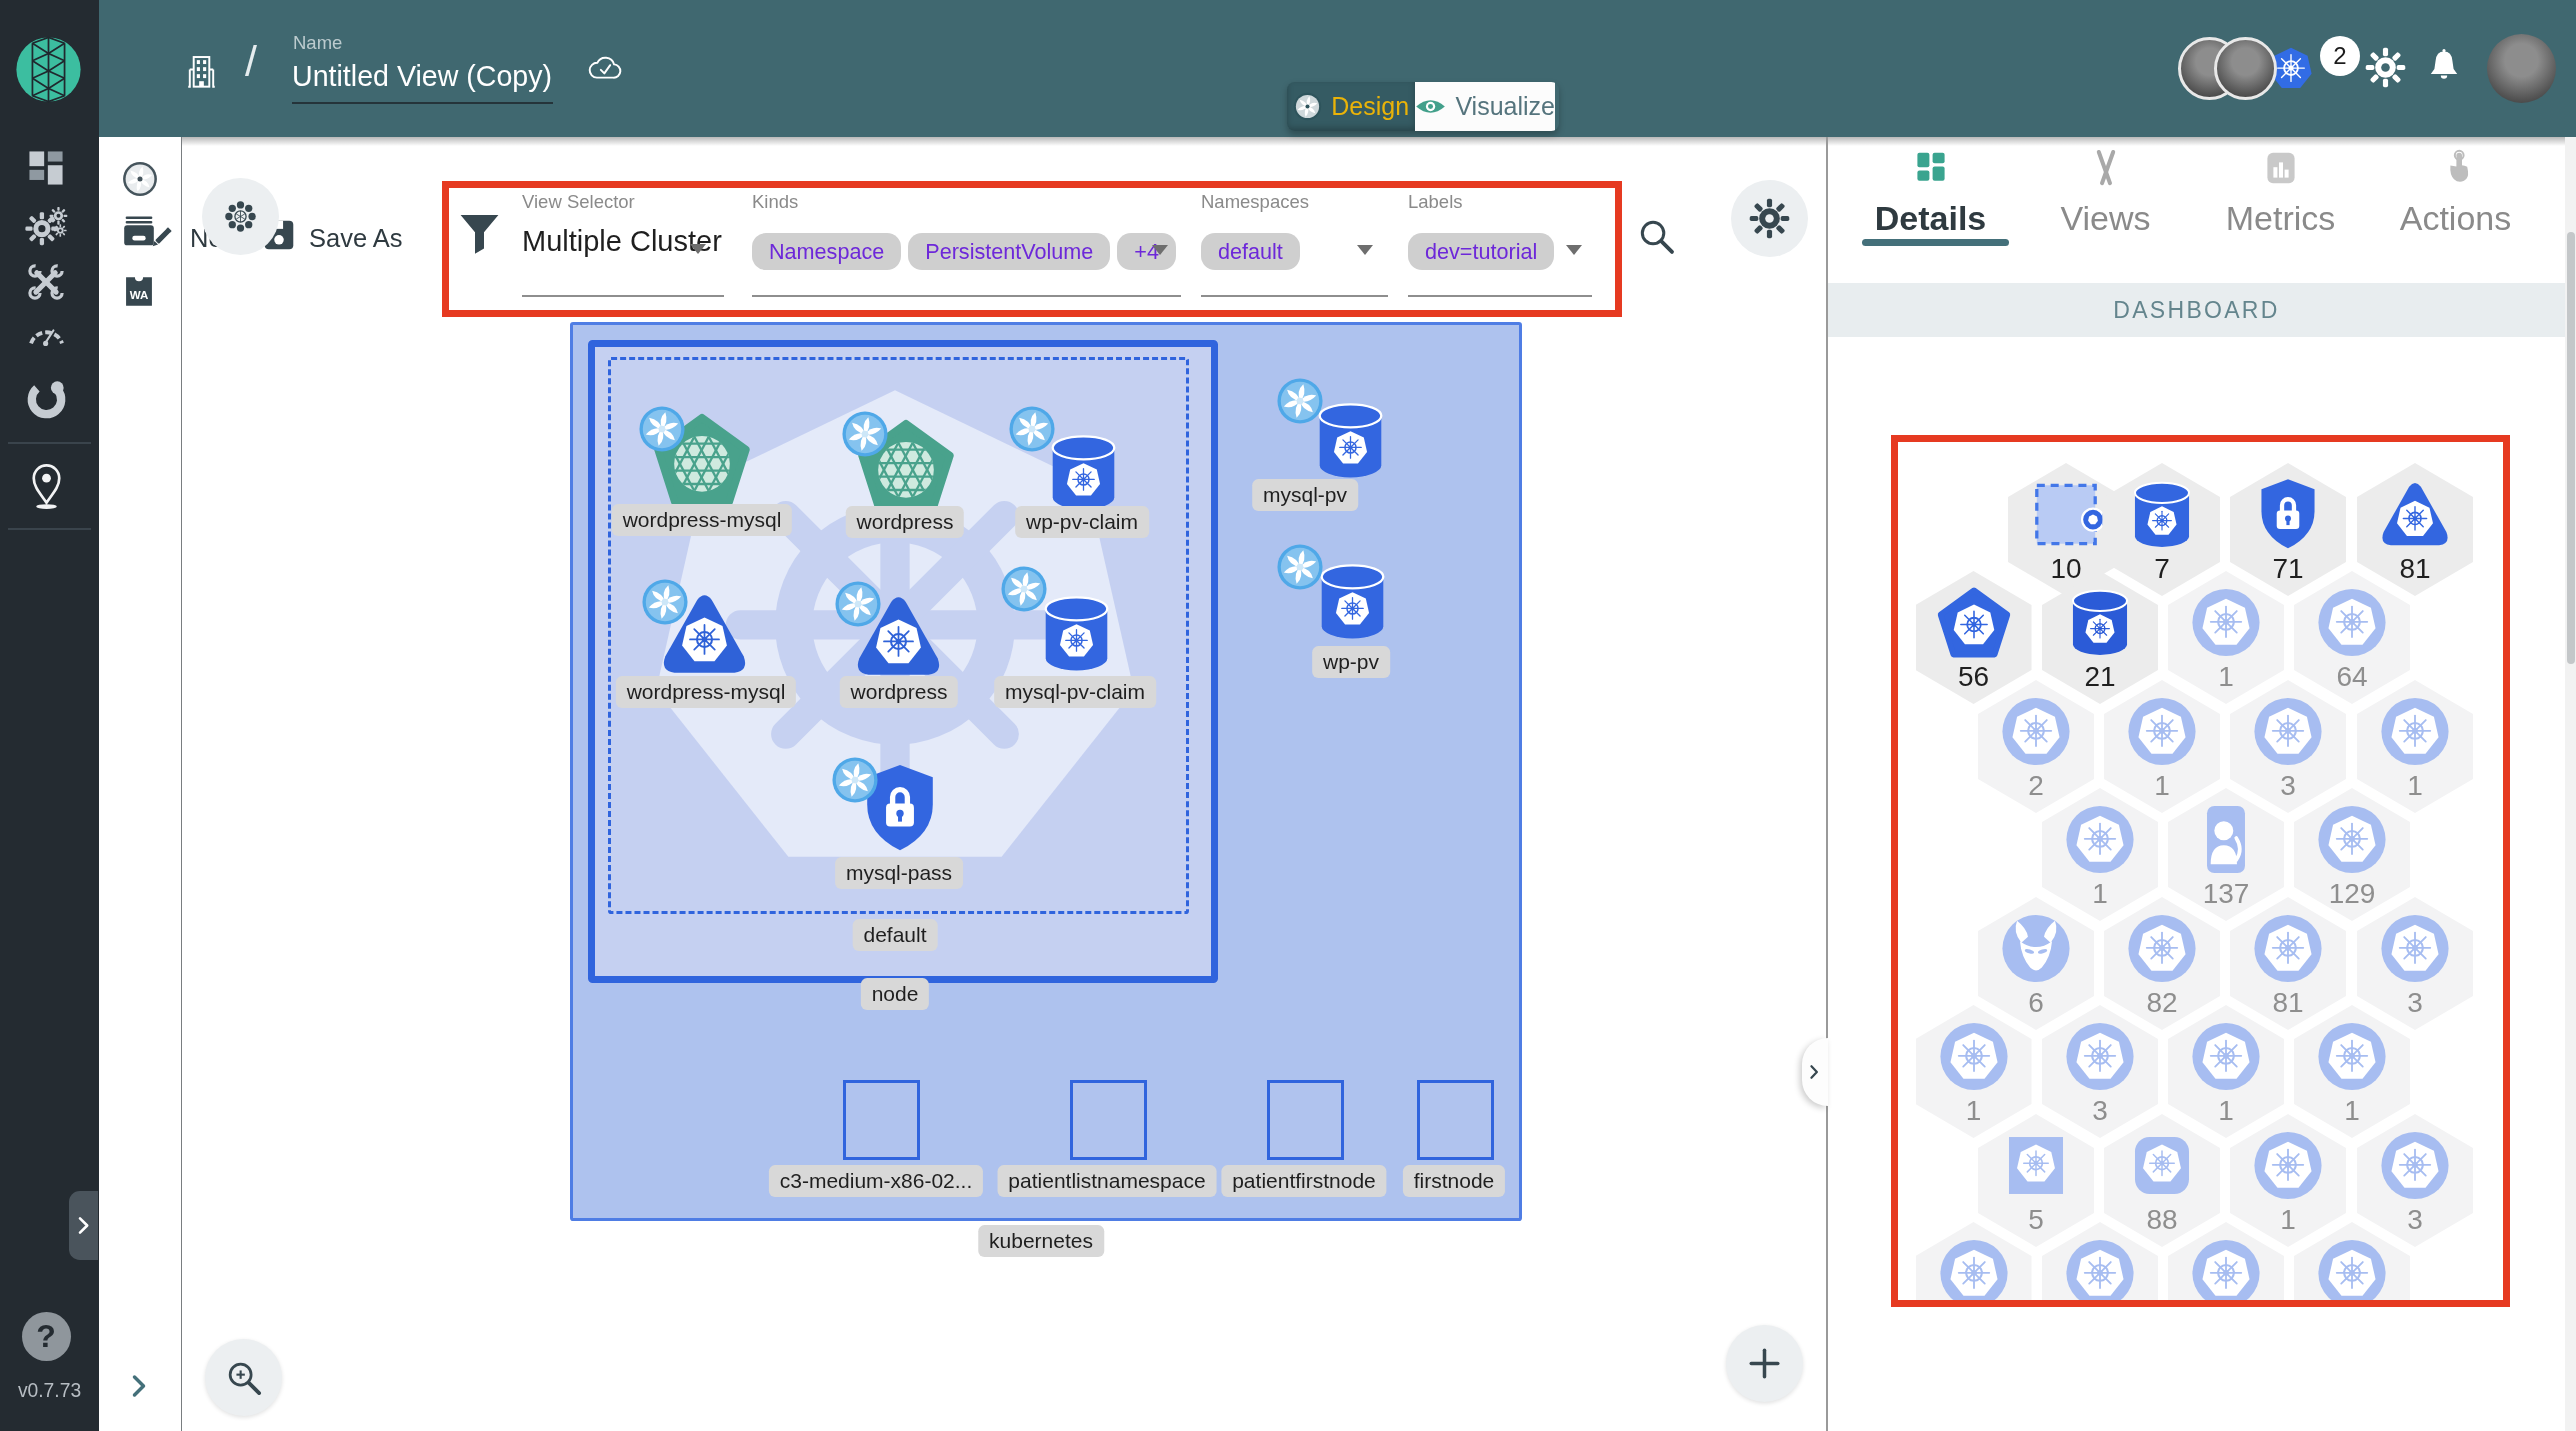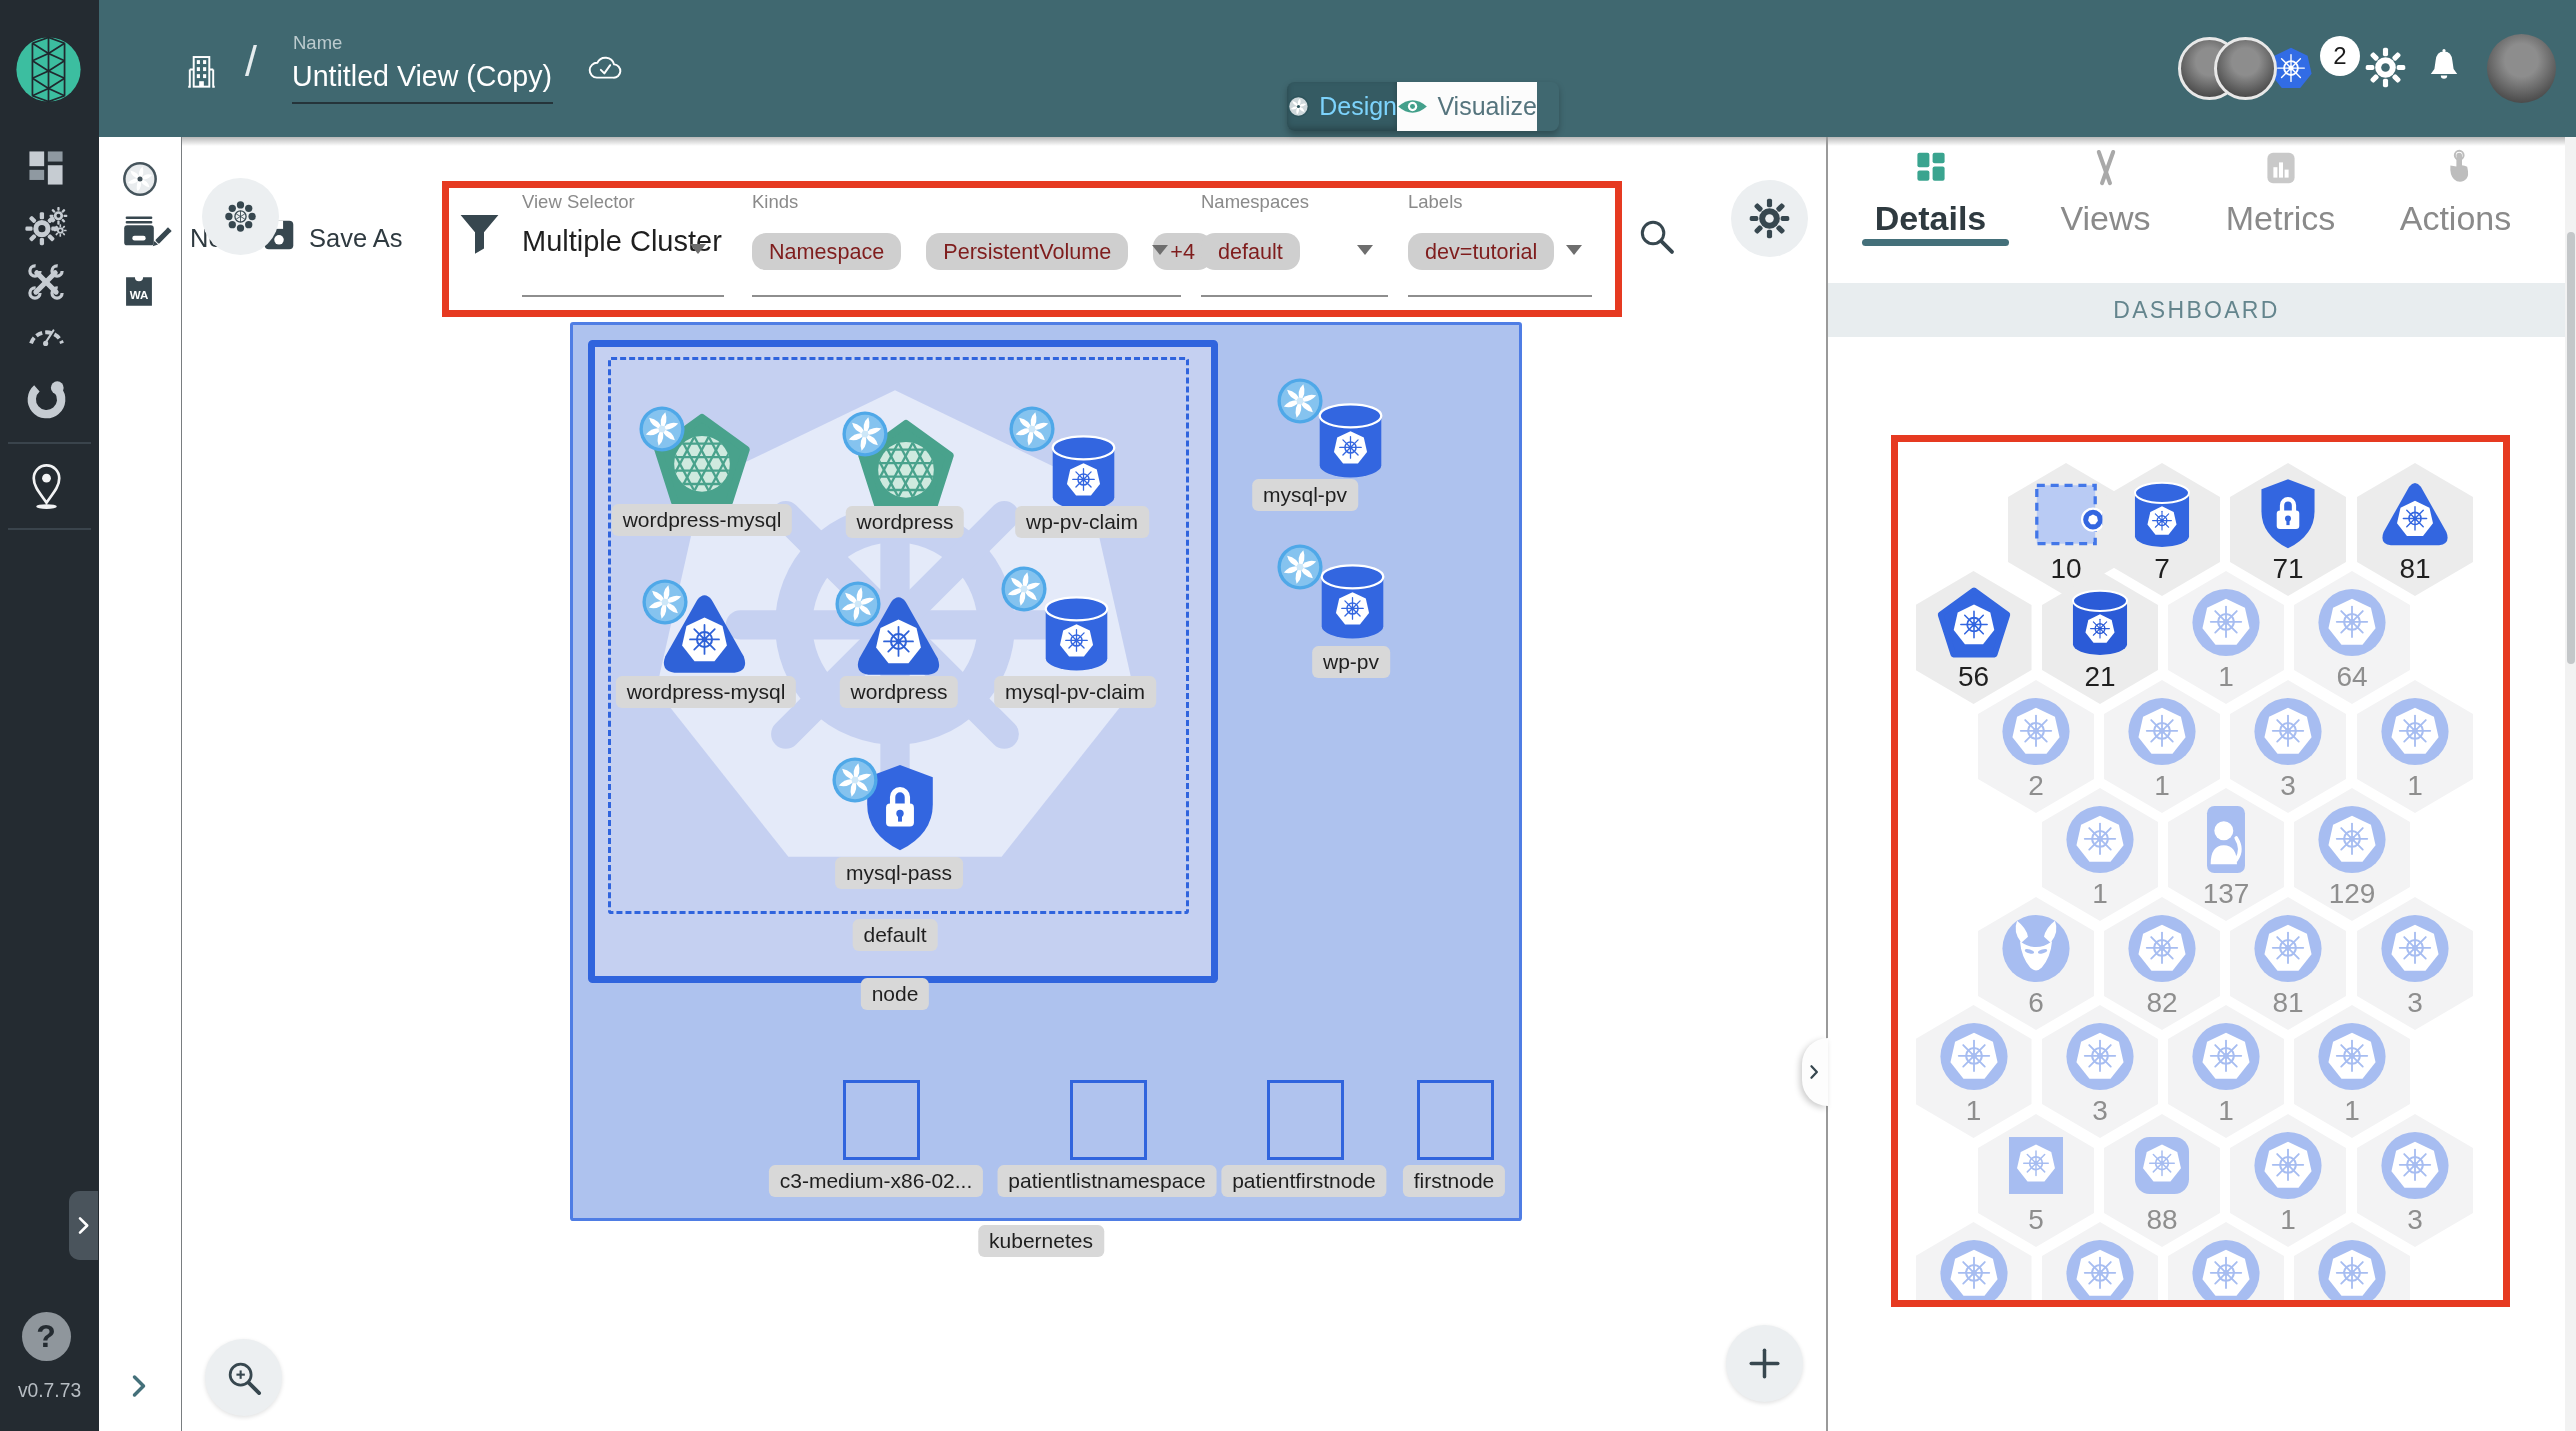--- a/index.html
+++ b/index.html
@@ -7,41 +7,41 @@
   .abs{position:absolute;}
   
   .header{left:99px;top:0;width:2477px;height:137px;background:#406870;}
   .topshadow{left:99px;top:137px;width:2477px;height:9.3px;background:linear-gradient(rgba(0,0,0,.28),rgba(0,0,0,0));pointer-events:none;}
   .hdr-label{color:#BCCBCE;font-size:18.5px;}
   .hdr-value{color:#FFFFFF;font-size:28.6px;}
   .hdr-underline{height:2.3px;background:#25343A;}
   .slash{color:#E6EDEF;font-size:43px;font-weight:300;}
   .toggle{left:1287px;top:82px;width:272px;height:49px;border-radius:7.7px;box-shadow:0 3.1px 6.2px rgba(0,0,0,.25);display:flex;overflow:hidden;}
   .toggle .seg{display:flex;align-items:center;justify-content:center;gap:9.3px;font-size:25px;}
-  .seg-design{width:110px;background:#355B63;color:#7dd3fc;box-shadow:inset 0 -3.1px 6.2px rgba(0,0,0,.25);}
+  .seg-design{width:128px;background:#355B63;color:#eab308;box-shadow:inset 0 -3.1px 6.2px rgba(0,0,0,.25);}
   .seg-visualize{width:140px;background:#FCFCFC;color:#55747D;}
   .badge2{left:2320px;top:36px;width:40px;height:40px;border-radius:50%;background:#FFFFFF;color:#1c1c1c;font-size:24px;display:flex;align-items:center;justify-content:center;}
   .avatar{border-radius:50%;background:radial-gradient(circle at 50% 38%,#8d8d8d 0 30%,#555 70%,#2e2e2e);}
   .avatar.ring{border:3.1px solid #E8E8E8;}
   
   .sidebar{left:0;top:0;width:99px;height:1431px;background:#242B31;}
   .side-div{left:7.7px;width:83px;height:1.5px;background:#3A444C;}
   .side-expand{left:69px;top:1191px;width:29px;height:69px;background:#4A545C;border-radius:10.8px 0 0 10.8px;display:flex;align-items:center;justify-content:center;}
   .helpcircle{left:21.6px;top:1312px;width:49px;height:49px;border-radius:50%;background:#8F969C;color:#242B31;font-size:32px;font-weight:bold;display:flex;align-items:center;justify-content:center;}
   .version{left:0;top:1380px;width:99px;text-align:center;color:#B7BDC3;font-size:19.3px;}
   
   .strip{left:99px;top:137px;width:82px;height:1294px;background:#FFFFFF;border-right:1.5px solid #797D80;}
   
   .tool-text{color:#2F3A40;font-size:25.5px;}
   .chipcircle{width:77px;height:77px;border-radius:50%;background:#ECEFF1;display:flex;align-items:center;justify-content:center;}
   .redbox{border:7px solid #E63A21;}
   .flt-label{color:#8A8A8A;font-size:18.5px;}
   .flt-value{color:#1F1F1F;font-size:29px;}
   .flt-underline{height:1.5px;background:#8E8E8E;}
-  .chip{display:inline-flex;align-items:center;background:#CFCFCF;border-radius:14px;height:37px;padding:0 17px;font-size:21.6px;color:#7f1d1d;margin-right:25px;}
+  .chip{display:inline-flex;align-items:center;background:#CFCFCF;border-radius:14px;height:37px;padding:0 17px;font-size:21.6px;color:#6d28d9;margin-right:7px;}
   .caret{width:0;height:0;border-left:8.5px solid transparent;border-right:8.5px solid transparent;border-top:10.8px solid #6e6e6e;}
   
   .canvas-label{position:absolute;transform:translate(-50%,-50%);background:#D8D8D8;border-radius:6.2px;padding:3.9px 10.8px;font-size:21px;color:#1F1F1F;white-space:nowrap;}
   .rect-outer{background:#AEC2EE;border:3.1px solid #4F7DE4;border-radius:3.1px;}
   .rect-node{background:#C5D0F1;border:7.7px solid #3064DD;border-radius:4.6px;}
   .rect-ns{border:3.9px dashed #3064DD;border-radius:3.1px;}
   .nodesquare{width:71px;height:74px;border:3.1px solid #3064DD;background:rgba(255,255,255,0.03);}
   .floatchip{width:77px;height:77px;border-radius:50%;background:#ECEFF1;display:flex;align-items:center;justify-content:center;box-shadow:0 1.5px 4.6px rgba(0,0,0,.12);}
   .vdivider{left:1826px;top:137px;width:1.5px;height:1294px;background:#9A9A9A;}
   .panel-handle{left:1802px;top:1038px;width:25.5px;height:68px;background:#FDFDFD;border-radius:34px 0 0 34px;box-shadow:-2.3px 2.3px 6.2px rgba(0,0,0,.2);display:flex;align-items:center;justify-content:center;}

